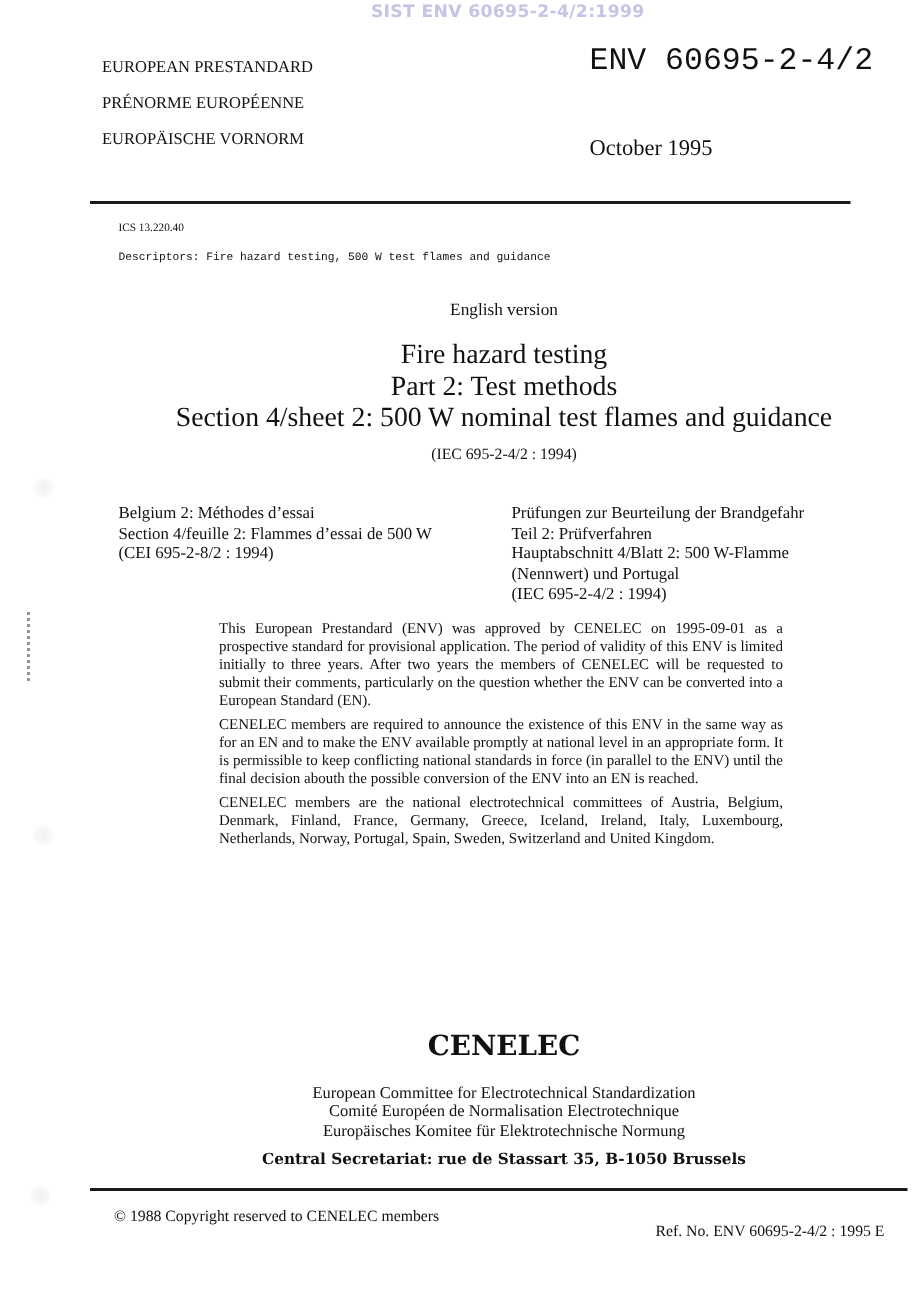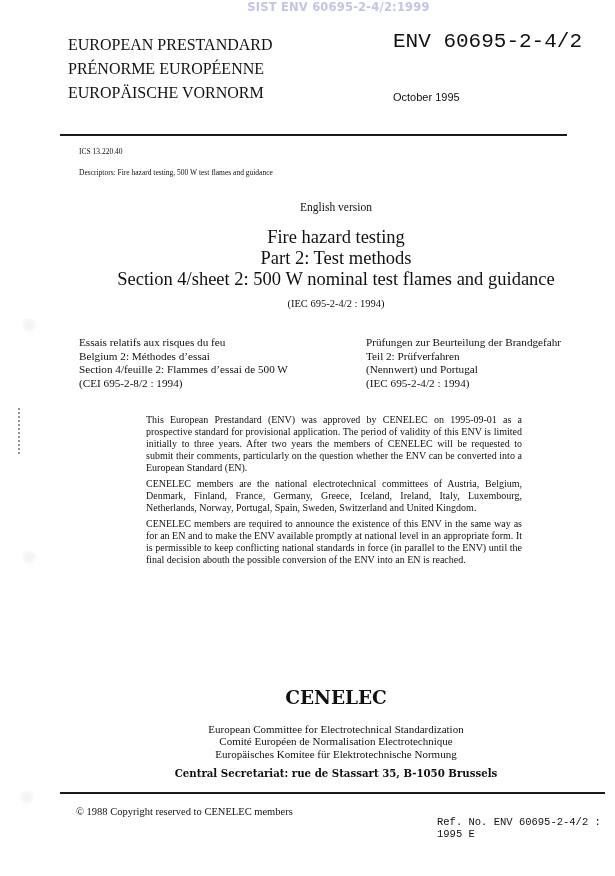--- a/index.html
+++ b/index.html
@@ -7,39 +7,39 @@
       width: 615px; height: 876px; position: relative; overflow: hidden;
       font-family: "DejaVu Serif", "Liberation Serif", serif;
       color: #111;
     }
     .abs { position: absolute; }
     .watermark {
       left: 0; width: 615px; top: 0; text-align: center;
       font-family: "DejaVu Sans", "Liberation Sans", sans-serif;
       font-weight: bold; font-size: 11.5px; color: #c3c5e6; letter-spacing: 0.2px; padding-left: 31px;
     }
-    .title-block { left: 68px; top: 33px; font-family: "Liberation Serif", serif; font-size: 16px; line-height: 24px; }
+    .title-block { left: 68px; top: 33px; font-family: "Liberation Serif", serif; font-size: 11px; line-height: 24px; }
     .doc-id { left: 393px; top: 30px; font-family: Liberation Mono, monospace; font-size: 21px; }
-    .doc-date { left: 393px; top: 91px; font-family: Liberation Sans, sans-serif; font-size: 11px; }
+    .doc-date { left: 393px; top: 91px; font-family: Liberation Serif, serif; font-size: 15px; }
     .rule { left: 60px; height: 2px; background: #1a1a1a; }
     .ics { left: 79px; top: 147px; font-size: 7.5px; font-family: "Liberation Serif", serif; }
-    .desc { left: 79px; top: 168px; font-size: 7.5px; font-family: Liberation Serif, serif; }
+    .desc { left: 79px; top: 168px; font-size: 7.5px; font-family: Liberation Mono, monospace; }
     .english { left: 0; width: 672px; top: 201px; text-align: center; font-family: "Liberation Serif", serif; font-size: 11.5px; }
     .main-title { left: 0; width: 672px; top: 227px; text-align: center; font-family: "Liberation Serif", serif; font-size: 18.5px; line-height: 21px; }
     .iec { left: 0; width: 672px; top: 298px; text-align: center; font-family: "Liberation Serif", serif; font-size: 10.5px; }
     .col { top: 336px; font-family: "Liberation Serif", serif; font-size: 11.2px; line-height: 13.5px; }
     .col.fr { left: 79px; }
-    .col.de { left: 341px; margin-left: 25px; }
+    .col.de { left: 341px; }
     .body-text { left: 146px; width: 376px; top: 414px; font-family: "Liberation Serif", serif; font-size: 10px; line-height: 12px; text-align: justify; }
     .body-text p { margin: 0 0 4px 0; }
     .cenelec { left: 0; width: 672px; top: 687px; text-align: center; font-family: "DejaVu Serif", serif; font-weight: bold; font-size: 18.5px; }
     .committee { left: 0; width: 672px; top: 723px; text-align: center; font-family: "Liberation Serif", serif; font-size: 11px; line-height: 12.3px; }
     .secretariat { left: 0; width: 672px; top: 767px; text-align: center; font-family: "DejaVu Serif", serif; font-weight: bold; font-size: 10.2px; }
     .copyright { left: 76px; top: 806px; font-family: "Liberation Serif", serif; font-size: 10.5px; }
-    .ref { left: 437px; top: 816px; font-family: Liberation Mono, monospace; font-size: 10.5px; }
+    .ref { left: 437px; top: 816px; font-family: Liberation Serif, serif; font-size: 10.5px; }
     .speck { width: 14px; height: 14px; border-radius: 50%; background: radial-gradient(circle, rgba(0,0,0,0.06), rgba(0,0,0,0)); }
     .edge-marks { left: 18px; top: 408px; width: 2px; height: 48px;
       background: repeating-linear-gradient(to bottom, #666 0 2px, transparent 2px 4px); opacity: .7; }
   </style>
 </head>
 <body>
 
 <div class="abs watermark">SIST ENV 60695-2-4/2:1999</div>
 
 <div class="abs title-block">
@@ -57,36 +57,36 @@
 
 <div class="abs english">English version</div>
 <div class="abs main-title">
   <div>Fire hazard testing</div>
   <div>Part 2: Test methods</div>
   <div>Section 4/sheet 2: 500 W nominal test flames and guidance</div>
 </div>
 <div class="abs iec">(IEC 695-2-4/2 : 1994)</div>
 
 <div class="abs col fr">
-  <div>Essais relatifs aux risques du feu</div>
   <div>Belgium 2: Méthodes d’essai</div>
   <div>Section 4/feuille 2: Flammes d’essai de 500 W</div>
   <div>(CEI 695-2-8/2 : 1994)</div>
 </div>
 <div class="abs col de">
   <div>Prüfungen zur Beurteilung der Brandgefahr</div>
   <div>Teil 2: Prüfverfahren</div>
+  <div>Hauptabschnitt 4/Blatt 2: 500 W-Flamme</div>
   <div>(Nennwert) und Portugal</div>
   <div>(IEC 695-2-4/2 : 1994)</div>
 </div>
 
 <div class="abs body-text">
   <p>This European Prestandard (ENV) was approved by CENELEC on 1995-09-01 as a prospective standard for provisional application. The period of validity of this ENV is limited initially to three years. After two years the members of CENELEC will be requested to submit their comments, particularly on the question whether the ENV can be converted into a European Standard (EN).</p>
+  <p>CENELEC members are required to announce the existence of this ENV in the same way as for an EN and to make the ENV available promptly at national level in an appropriate form. It is permissible to keep conflicting national standards in force (in parallel to the ENV) until the final decision abouth the possible conversion of the ENV into an EN is reached.</p>
   <p>CENELEC members are the national electrotechnical committees of Austria, Belgium, Denmark, Finland, France, Germany, Greece, Iceland, Ireland, Italy, Luxembourg, Netherlands, Norway, Portugal, Spain, Sweden, Switzerland and United Kingdom.</p>
-  <p>CENELEC members are required to announce the existence of this ENV in the same way as for an EN and to make the ENV available promptly at national level in an appropriate form. It is permissible to keep conflicting national standards in force (in parallel to the ENV) until the final decision abouth the possible conversion of the ENV into an EN is reached.</p>
 </div>
 
 <div class="abs cenelec">CENELEC</div>
 <div class="abs committee">
   <div>European Committee for Electrotechnical Standardization</div>
   <div>Comité Européen de Normalisation Electrotechnique</div>
   <div>Europäisches Komitee für Elektrotechnische Normung</div>
 </div>
 <div class="abs secretariat">Central Secretariat: rue de Stassart 35, B-1050 Brussels</div>
 

